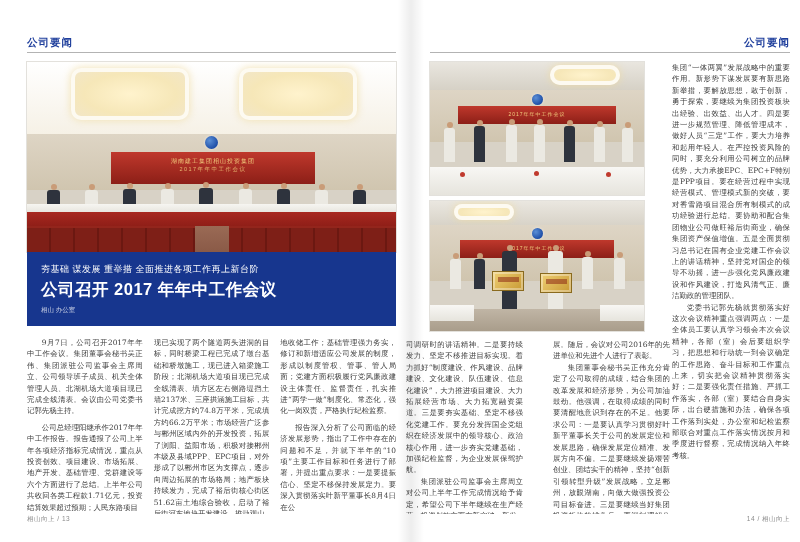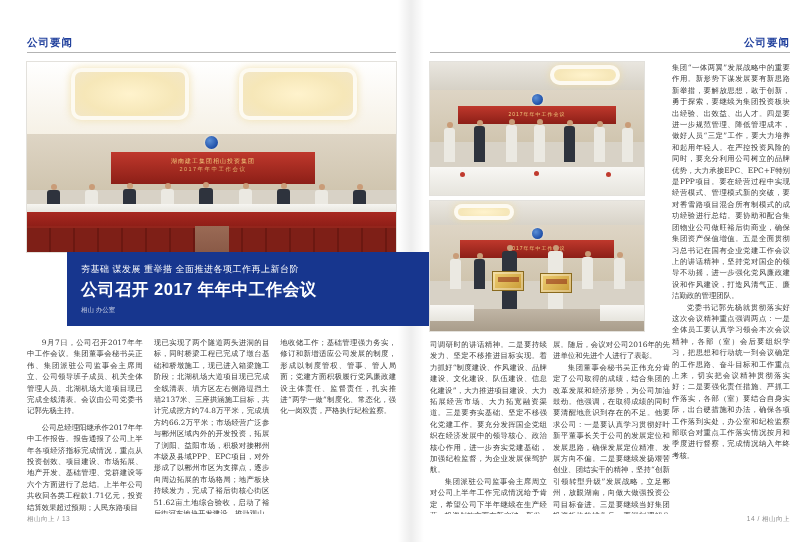--- a/index.html
+++ b/index.html
@@ -57,21 +57,21 @@
   .white-table { position:absolute; background:linear-gradient(#f8f7f4,#e6e4dd); }
   .flower { position:absolute; width:5px; height:5px; border-radius:50%; background:#c03a2e; }
   .plaque { position:absolute; background:linear-gradient(135deg,#efcf74,#c89a34);
             border:1px solid #8a6a1e; box-shadow:inset 0 0 0 2px rgba(255,255,255,0.35); }
   .plaque::after { content:""; position:absolute; left:15%; top:30%; width:70%; height:26%;
                    background:rgba(140,40,20,0.55); }
 
   
   #title-block { position:absolute; left:27px; top:252px; width:369px; height:74px;
                  background:#17368e; color:#ffffff; padding:11px 14px 0 14px;
-                 font-family:"Liberation Sans",sans-serif;margin-left:40px; }
+                 font-family:"Liberation Sans",sans-serif; }
   #kicker { font-size:9px; letter-spacing:0.5px; color:#ffffff; }
   #article-title { font-size:16.5px; font-weight:bold; margin-top:3px; letter-spacing:0.5px; }
   #byline { font-size:6.5px; color:rgba(255,255,255,0.75); margin-top:5px; }
 
   
   .cols { position:absolute; display:flex; }
   .col { overflow:hidden; }
   .col p { font-size:7.4px; line-height:11.4px; color:#3c3c3c; text-align:justify;
            text-justify:inter-character; }
   .col p + p { margin-top:5px; }
@@ -81,21 +81,21 @@
   #lp-cols .col { flex:1; }
 
   
   .rp-header { left:430px; width:360px; text-align:right; }
   .rp-rule { left:430px; width:360px; }
   .rp-footer { left:430px; width:360px; text-align:right; }
 
   #photo-r1 { left:430px; top:62px; width:214px; height:133px; }
   #photo-r2 { left:430px; top:201px; width:214px; height:130px; }
 
-  #rp-colA { position:absolute; left:430px; top:339px; width:117px; height:175px; overflow:hidden; }
+  #rp-colA { position:absolute; left:406px; top:339px; width:117px; height:175px; overflow:hidden; }
   #rp-colB { position:absolute; left:553px; top:339px; width:117px; height:175px; overflow:hidden; }
   #rp-colC { position:absolute; left:672px; top:62px;  width:118px; height:452px; overflow:hidden; }
   #rp-colA p, #rp-colB p, #rp-colC p { font-size:7.4px; line-height:11.4px; color:#3c3c3c;
            text-align:justify; text-justify:inter-character; }
   #rp-colA p + p, #rp-colB p + p, #rp-colC p + p { }
   p.indent { text-indent:2em; }
 </style>
 </head>
 <body>
 
@@ -140,20 +140,21 @@
   <div class="cols" id="lp-cols">
     <div class="col">
       <p class="indent">9月7日，公司召开2017年年中工作会议。集团董事会秘书吴正伟、集团派驻公司监事会主席周立、公司领导班子成员、机关全体管理人员、北湖机场大道项目现已完成全线清表。会议由公司党委书记郭先杨主持。</p>
       <p class="indent">公司总经理阳继承作2017年年中工作报告。报告通报了公司上半年各项经济指标完成情况，重点从投资创效、项目建设、市场拓展、地产开发、基础管理、党群建设等六个方面进行了总结。上半年公司共收回各类工程款1.71亿元，投资结算效果超过预期；人民东路项目</p>
     </div>
     <div class="col">
       <p>现已实现了两个隧道两头进洞的目标，同时桥梁工程已完成了墩台基础和桥墩施工，现已进入箱梁施工阶段；北湖机场大道项目现已完成全线清表、填方区左右侧路堤挡土墙2137米、三座拱涵施工目标，共计完成挖方约74.8万平米，完成填方约66.2万平米；市场经营广泛参与郴州区域内外的开发投资，拓展了浏阳、益阳市场，积极对接郴州本级及县域PPP、EPC项目，对外形成了以郴州市区为支撑点，逐步向周边拓展的市场格局；地产板块持续发力，完成了裕后街核心街区51.62亩土地综合验收，启动了裕后街河东地块开发建设，推动观山</p>
     </div>
     <div class="col">
       <p>地收储工作；基础管理强力务实，修订和新增适应公司发展的制度，形成以制度管权、管事、管人局面；党建方面积极履行党风廉政建设主体责任、监督责任，扎实推进“两学一做”制度化、常态化，强化一岗双责，严格执行纪检监察。</p>
+      <p class="indent">报告深入分析了公司面临的经济发展形势，指出了工作中存在的问题和不足，并就下半年的“10项”主要工作目标和任务进行了部署，并提出重点要求：一是要提振信心、坚定不移保持发展定力。要深入贯彻落实叶新平董事长8月4日在公</p>
     </div>
   </div>
 
   <div class="footer-text lp-footer">相山向上 / 13</div>
 
   <div class="section-header rp-header">公司要闻</div>
   <div class="rule rp-rule"></div>
 
   <div class="photo" id="photo-r1">
     <div class="ceiling" style="height:28px; background:linear-gradient(#e9e6df,#d6d1c6);"></div>

